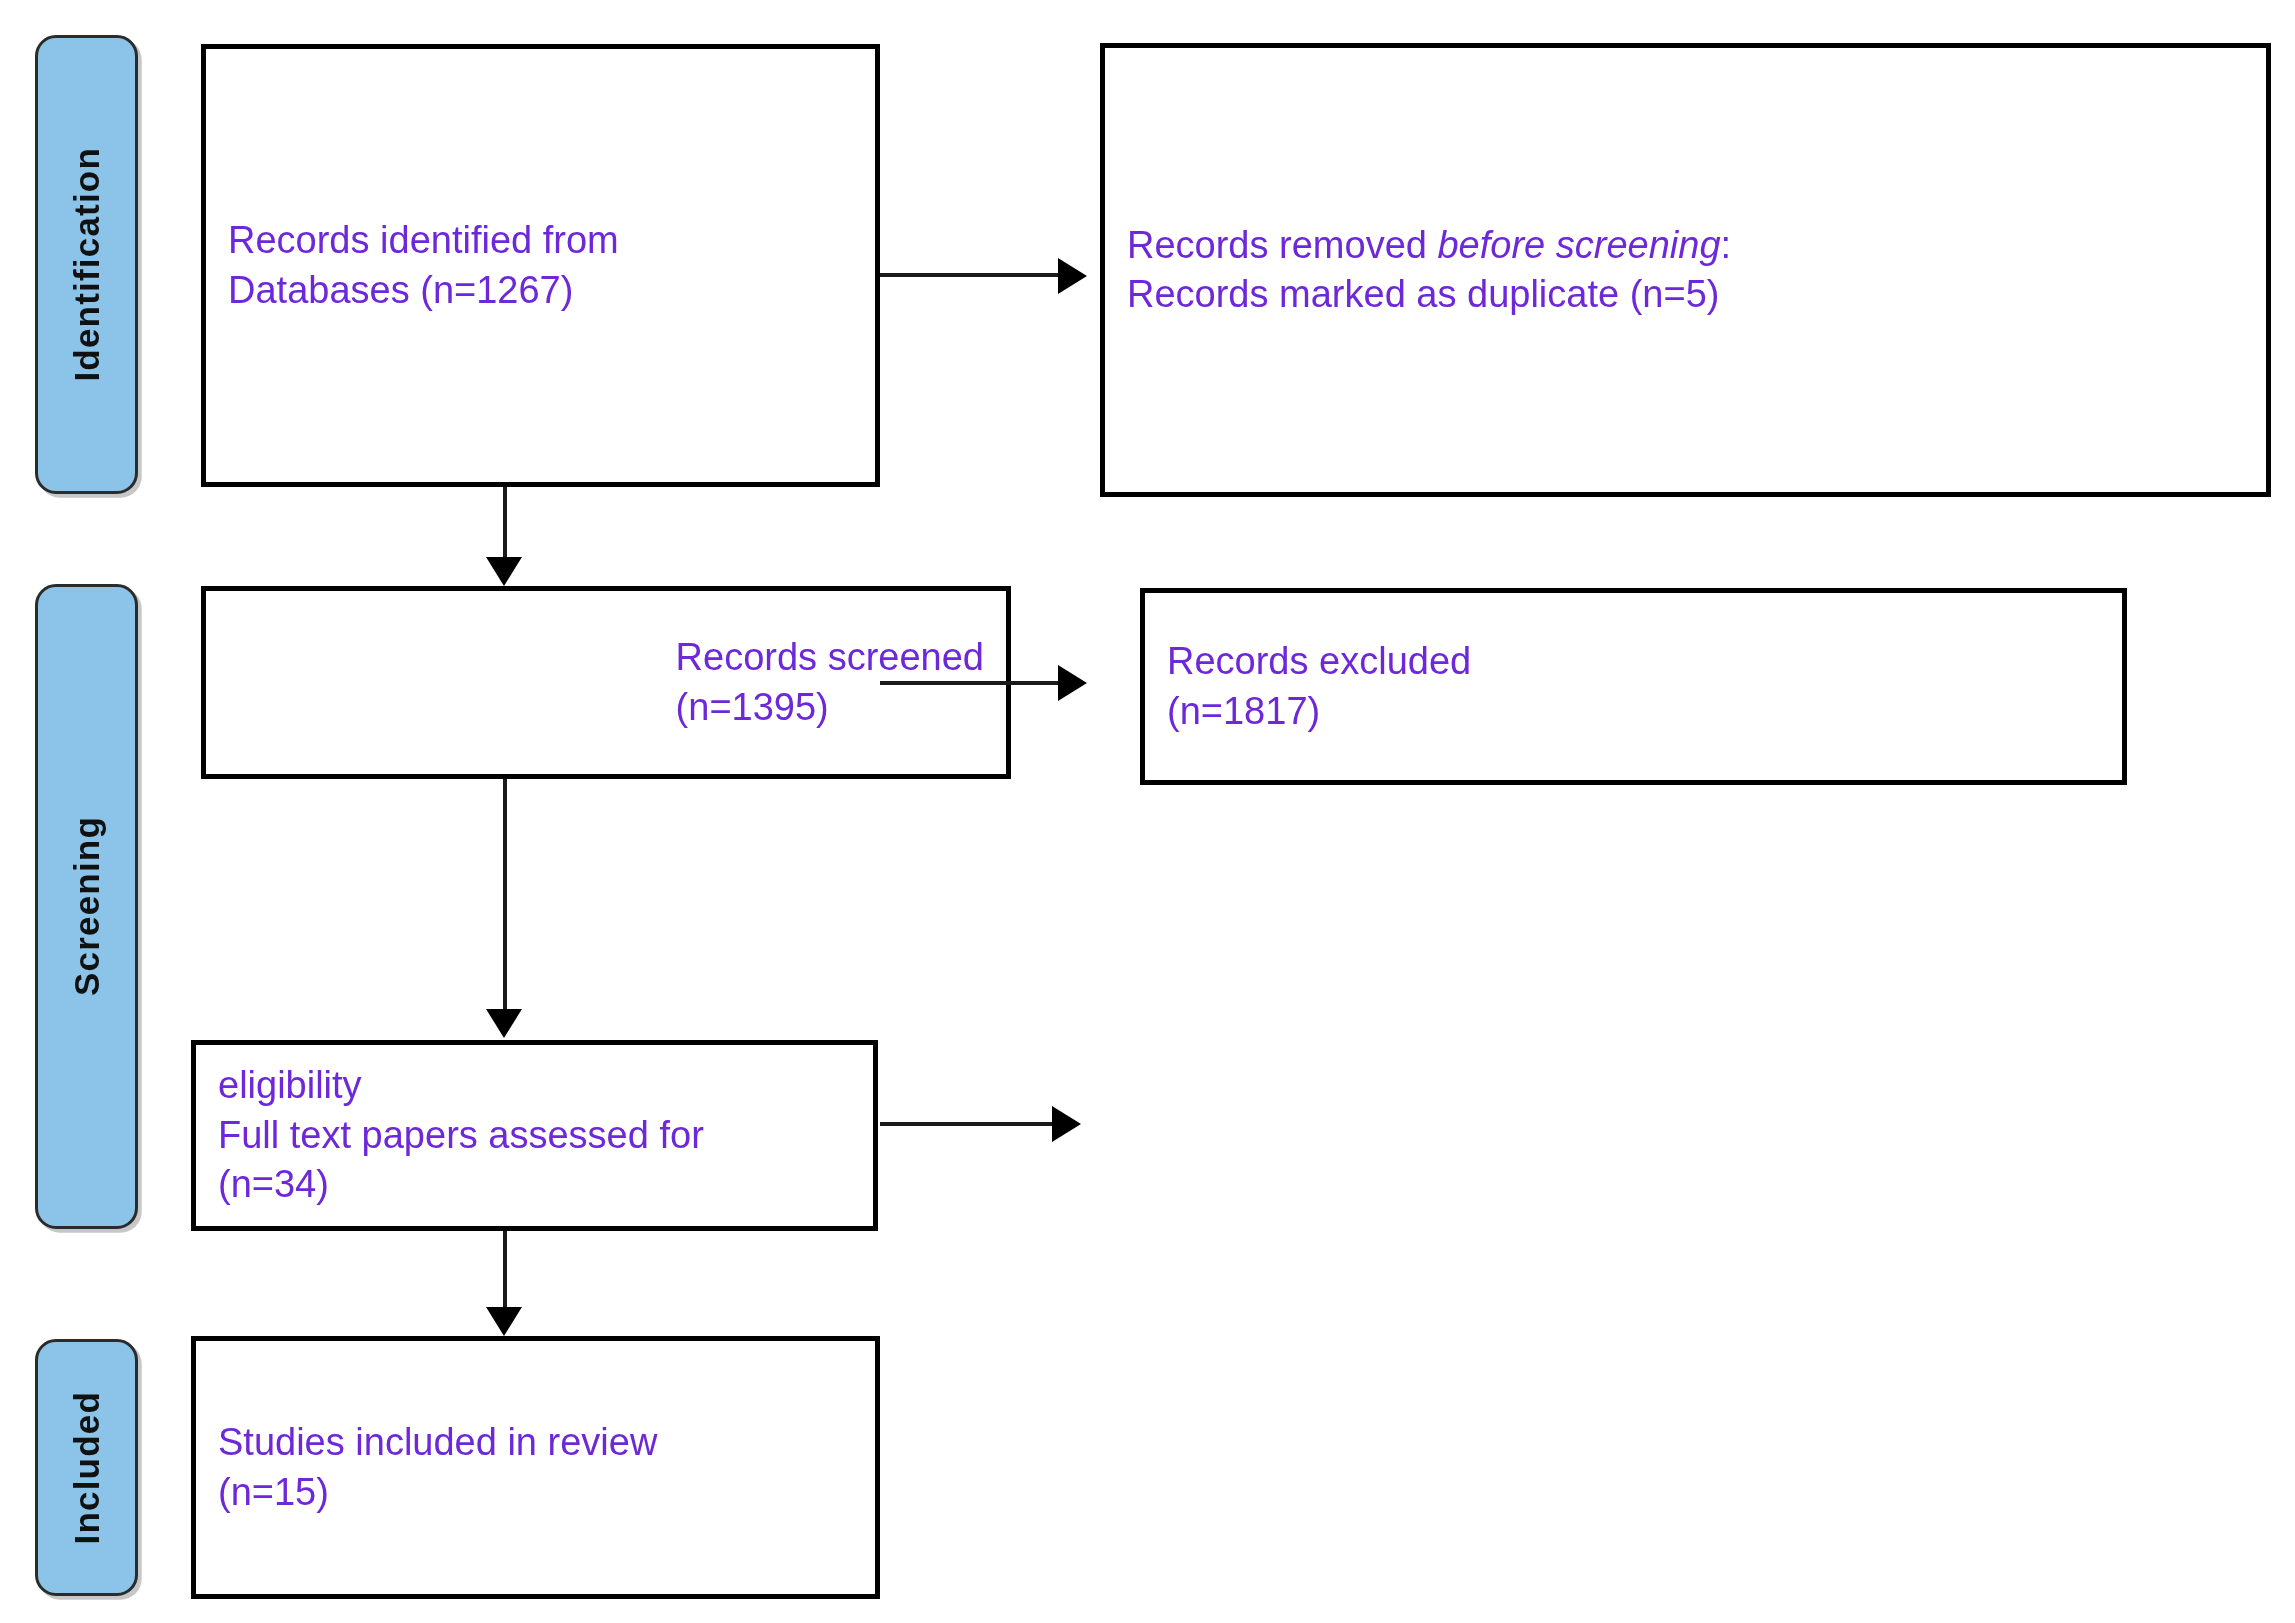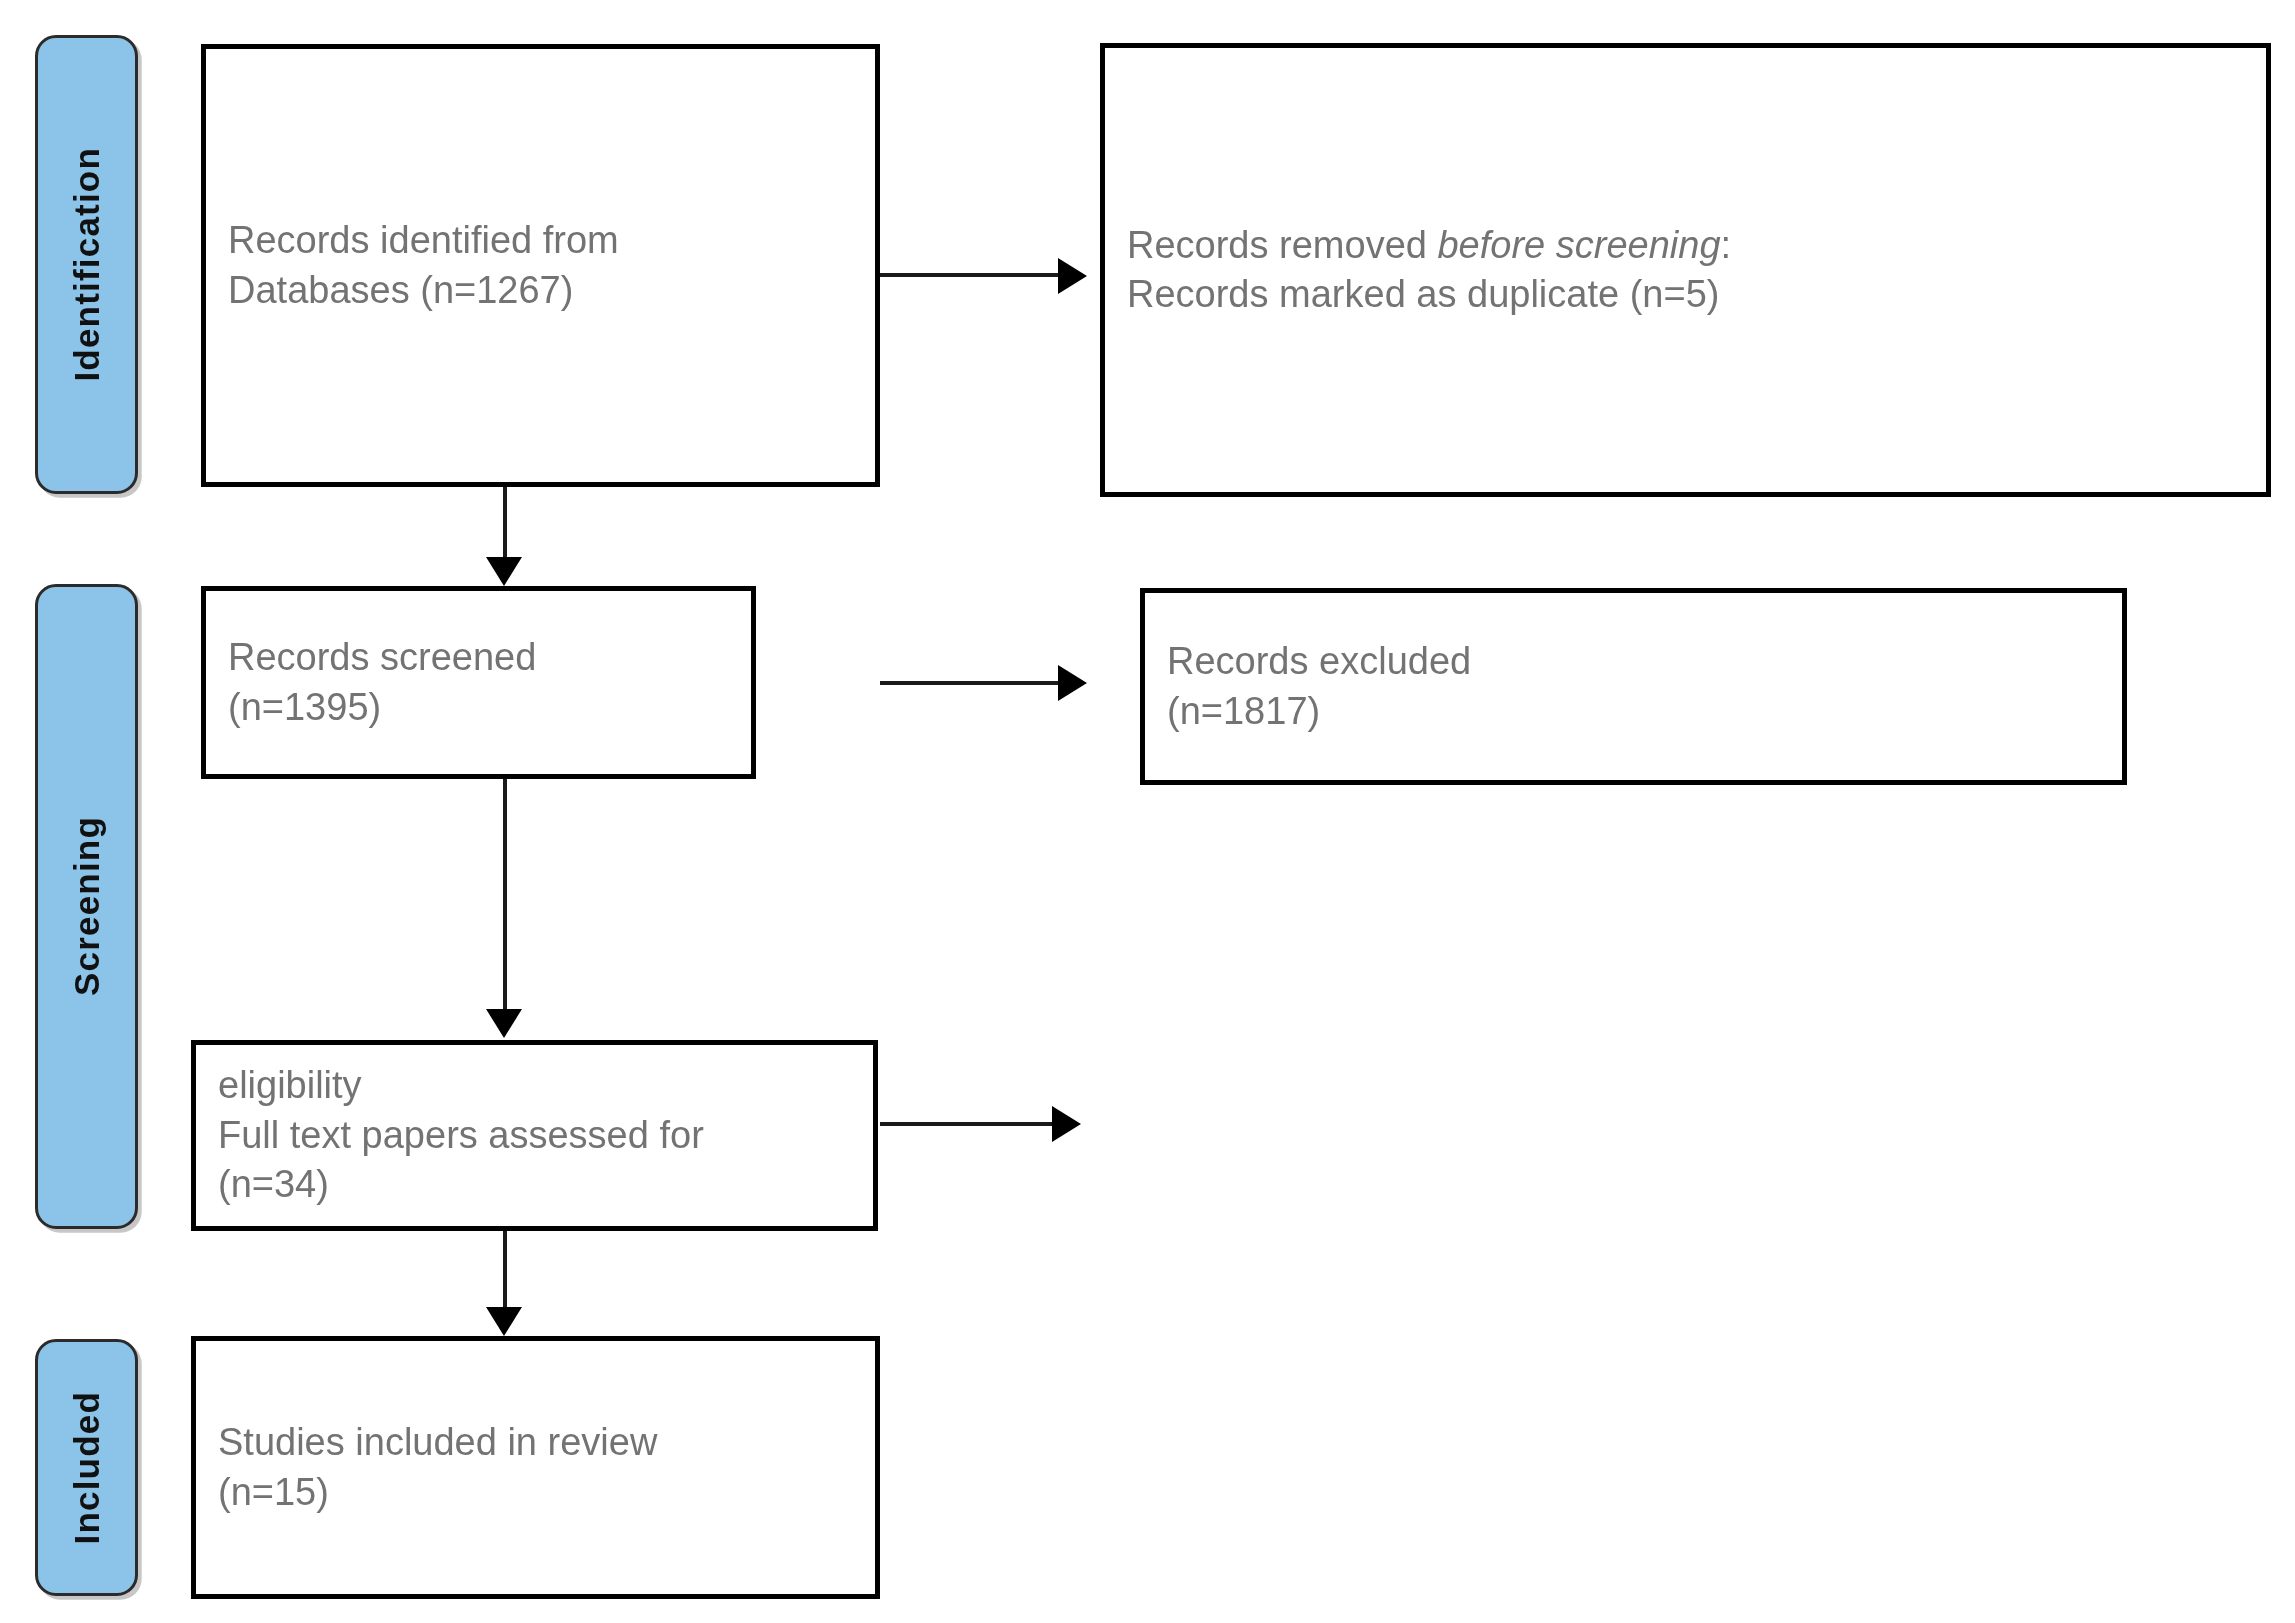--- a/index.html
+++ b/index.html
@@ -46,21 +46,21 @@
     border: 5.5px solid #000000;
     box-sizing: border-box;
     display: flex;
     flex-direction: column;
     justify-content: center;
   }
   .flow-box .box-text {
     padding: 0 22px;
     font-size: 38px;
     line-height: 1.30;
-    color: #737373;
+    color: #6d28d9;
   }
   .flow-box .box-text .line { display: block; white-space: nowrap; }
   .flow-box .box-text .line.indent { padding-left: 93px; }
   .flow-box .box-text em { }
 
   
   .conn-v {
     position: absolute;
     width: 3.7px;
     background: #1a1a1a;
@@ -111,21 +111,21 @@
     </div>
   </div>
 
   <div class="flow-box" style="left:1100px; top:43px; width:1171px; height:454px;">
     <div class="box-text">
       <span class="line"><span>Records removed </span><em>before screening</em><span>:</span></span>
       <span class="line">Records marked as duplicate (n=5)</span>
     </div>
   </div>
 
-  <div class="flow-box" style="left:201px; top:586px; width:555px; height:193px;">
+  <div class="flow-box" style="left:201px; top:586px; width:810px; height:193px;align-items:flex-end;">
     <div class="box-text">
       <span class="line">Records screened</span>
       <span class="line">(n=1395)</span>
     </div>
   </div>
 
   <div class="flow-box" style="left:1100px; top:588px; width:987px; height:197px;margin-left:40px;">
     <div class="box-text">
       <span class="line">Records excluded</span>
       <span class="line">(n=1817)</span>

